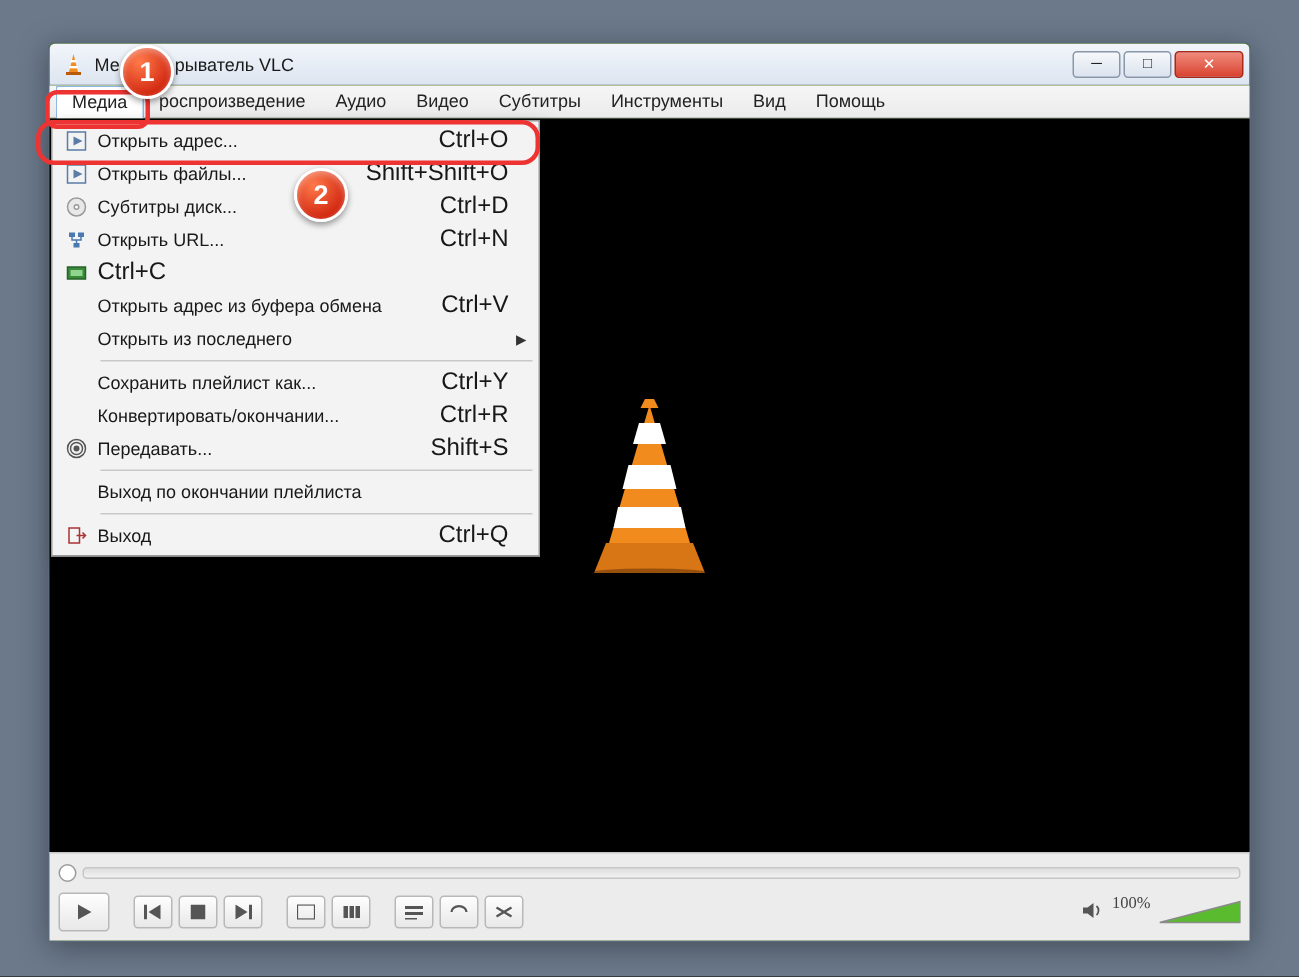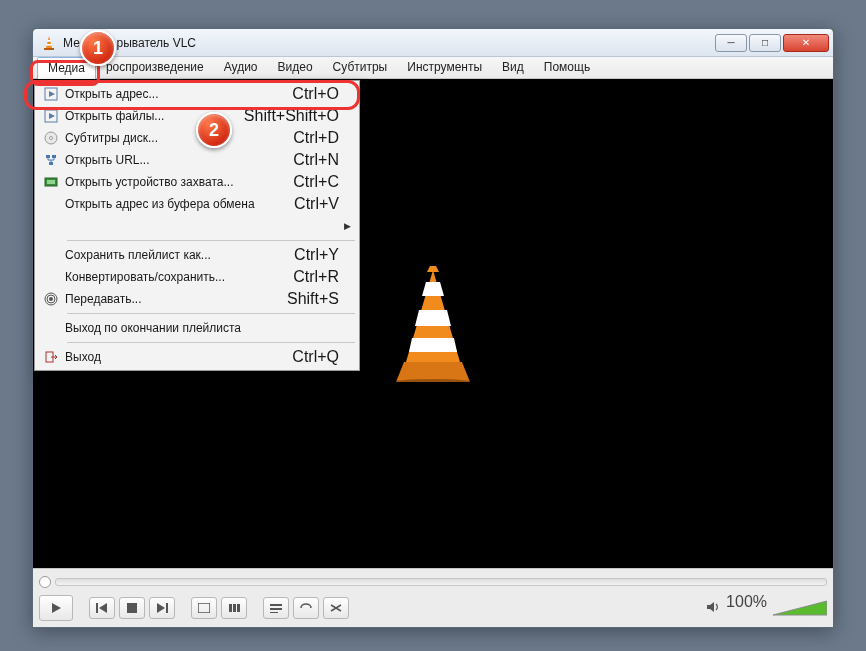--- a/index.html
+++ b/index.html
@@ -100,21 +100,21 @@
     border-radius:3px;
     display:flex; align-items:center; justify-content:center;
     color:#555;
   }
   .cbtn.play { width:34px; height:26px; font-size:13px; }
   .vol-area { margin-left:auto; display:flex; align-items:center; gap:6px; }
   .vol-tri {
     width:54px; height:18px; position:relative;
   }
   .vol-tri svg { width:54px; height:18px; }
-  .vol-label { font-size:16px; color:#444; position:relative; top:-6px; }
+  .vol-label { font-size:11px; color:#444; position:relative; top:-6px;font-family:Liberation Serif, serif; }
 
   
   .dropdown {
     position:absolute;
     left:34px; top:80px;
     width:326px;
     background:#f3f3f3;
     border:1px solid #9a9a9a;
     box-shadow:3px 4px 10px rgba(0,0,0,0.35);
     padding:2px 2px;
@@ -342,42 +342,42 @@
       <span class="label">Открыть URL...</span>
       <span class="shortcut">Ctrl+N</span>
     </div>
     <div class="dd-row">
       <span class="icon-col">
         <svg viewBox="0 0 14 14">
           <rect x="1" y="3" width="12" height="8" fill="#3a8a3a" stroke="#26632a"></rect>
           <rect x="3" y="5" width="8" height="4" fill="#8fd48f"></rect>
         </svg>
       </span>
-      <span class="label">Открыть устройство захвата...</span>
       <span class="shortcut">Ctrl+C</span>
     </div>
     <div class="dd-row">
       <span class="icon-col"></span>
       <span class="label">Открыть адрес из буфера обмена</span>
       <span class="shortcut">Ctrl+V</span>
     </div>
     <div class="dd-row">
       <span class="icon-col"></span>
+      <span class="label">Открыть из последнего</span>
       <span class="shortcut"></span>
       <span class="submenu-arrow">▶</span>
     </div>
     <div class="dd-sep"></div>
     <div class="dd-row">
       <span class="icon-col"></span>
       <span class="label">Сохранить плейлист как...</span>
       <span class="shortcut">Ctrl+Y</span>
     </div>
     <div class="dd-row">
       <span class="icon-col"></span>
-      <span class="label">Конвертировать/сохранить...</span>
+      <span class="label">Конвертировать/окончании...</span>
       <span class="shortcut">Ctrl+R</span>
     </div>
     <div class="dd-row">
       <span class="icon-col">
         <svg viewBox="0 0 14 14">
           <circle cx="7" cy="7" r="2" fill="#555"></circle>
           <circle cx="7" cy="7" r="4" fill="none" stroke="#555"></circle>
           <circle cx="7" cy="7" r="6" fill="none" stroke="#555"></circle>
         </svg>
       </span>

